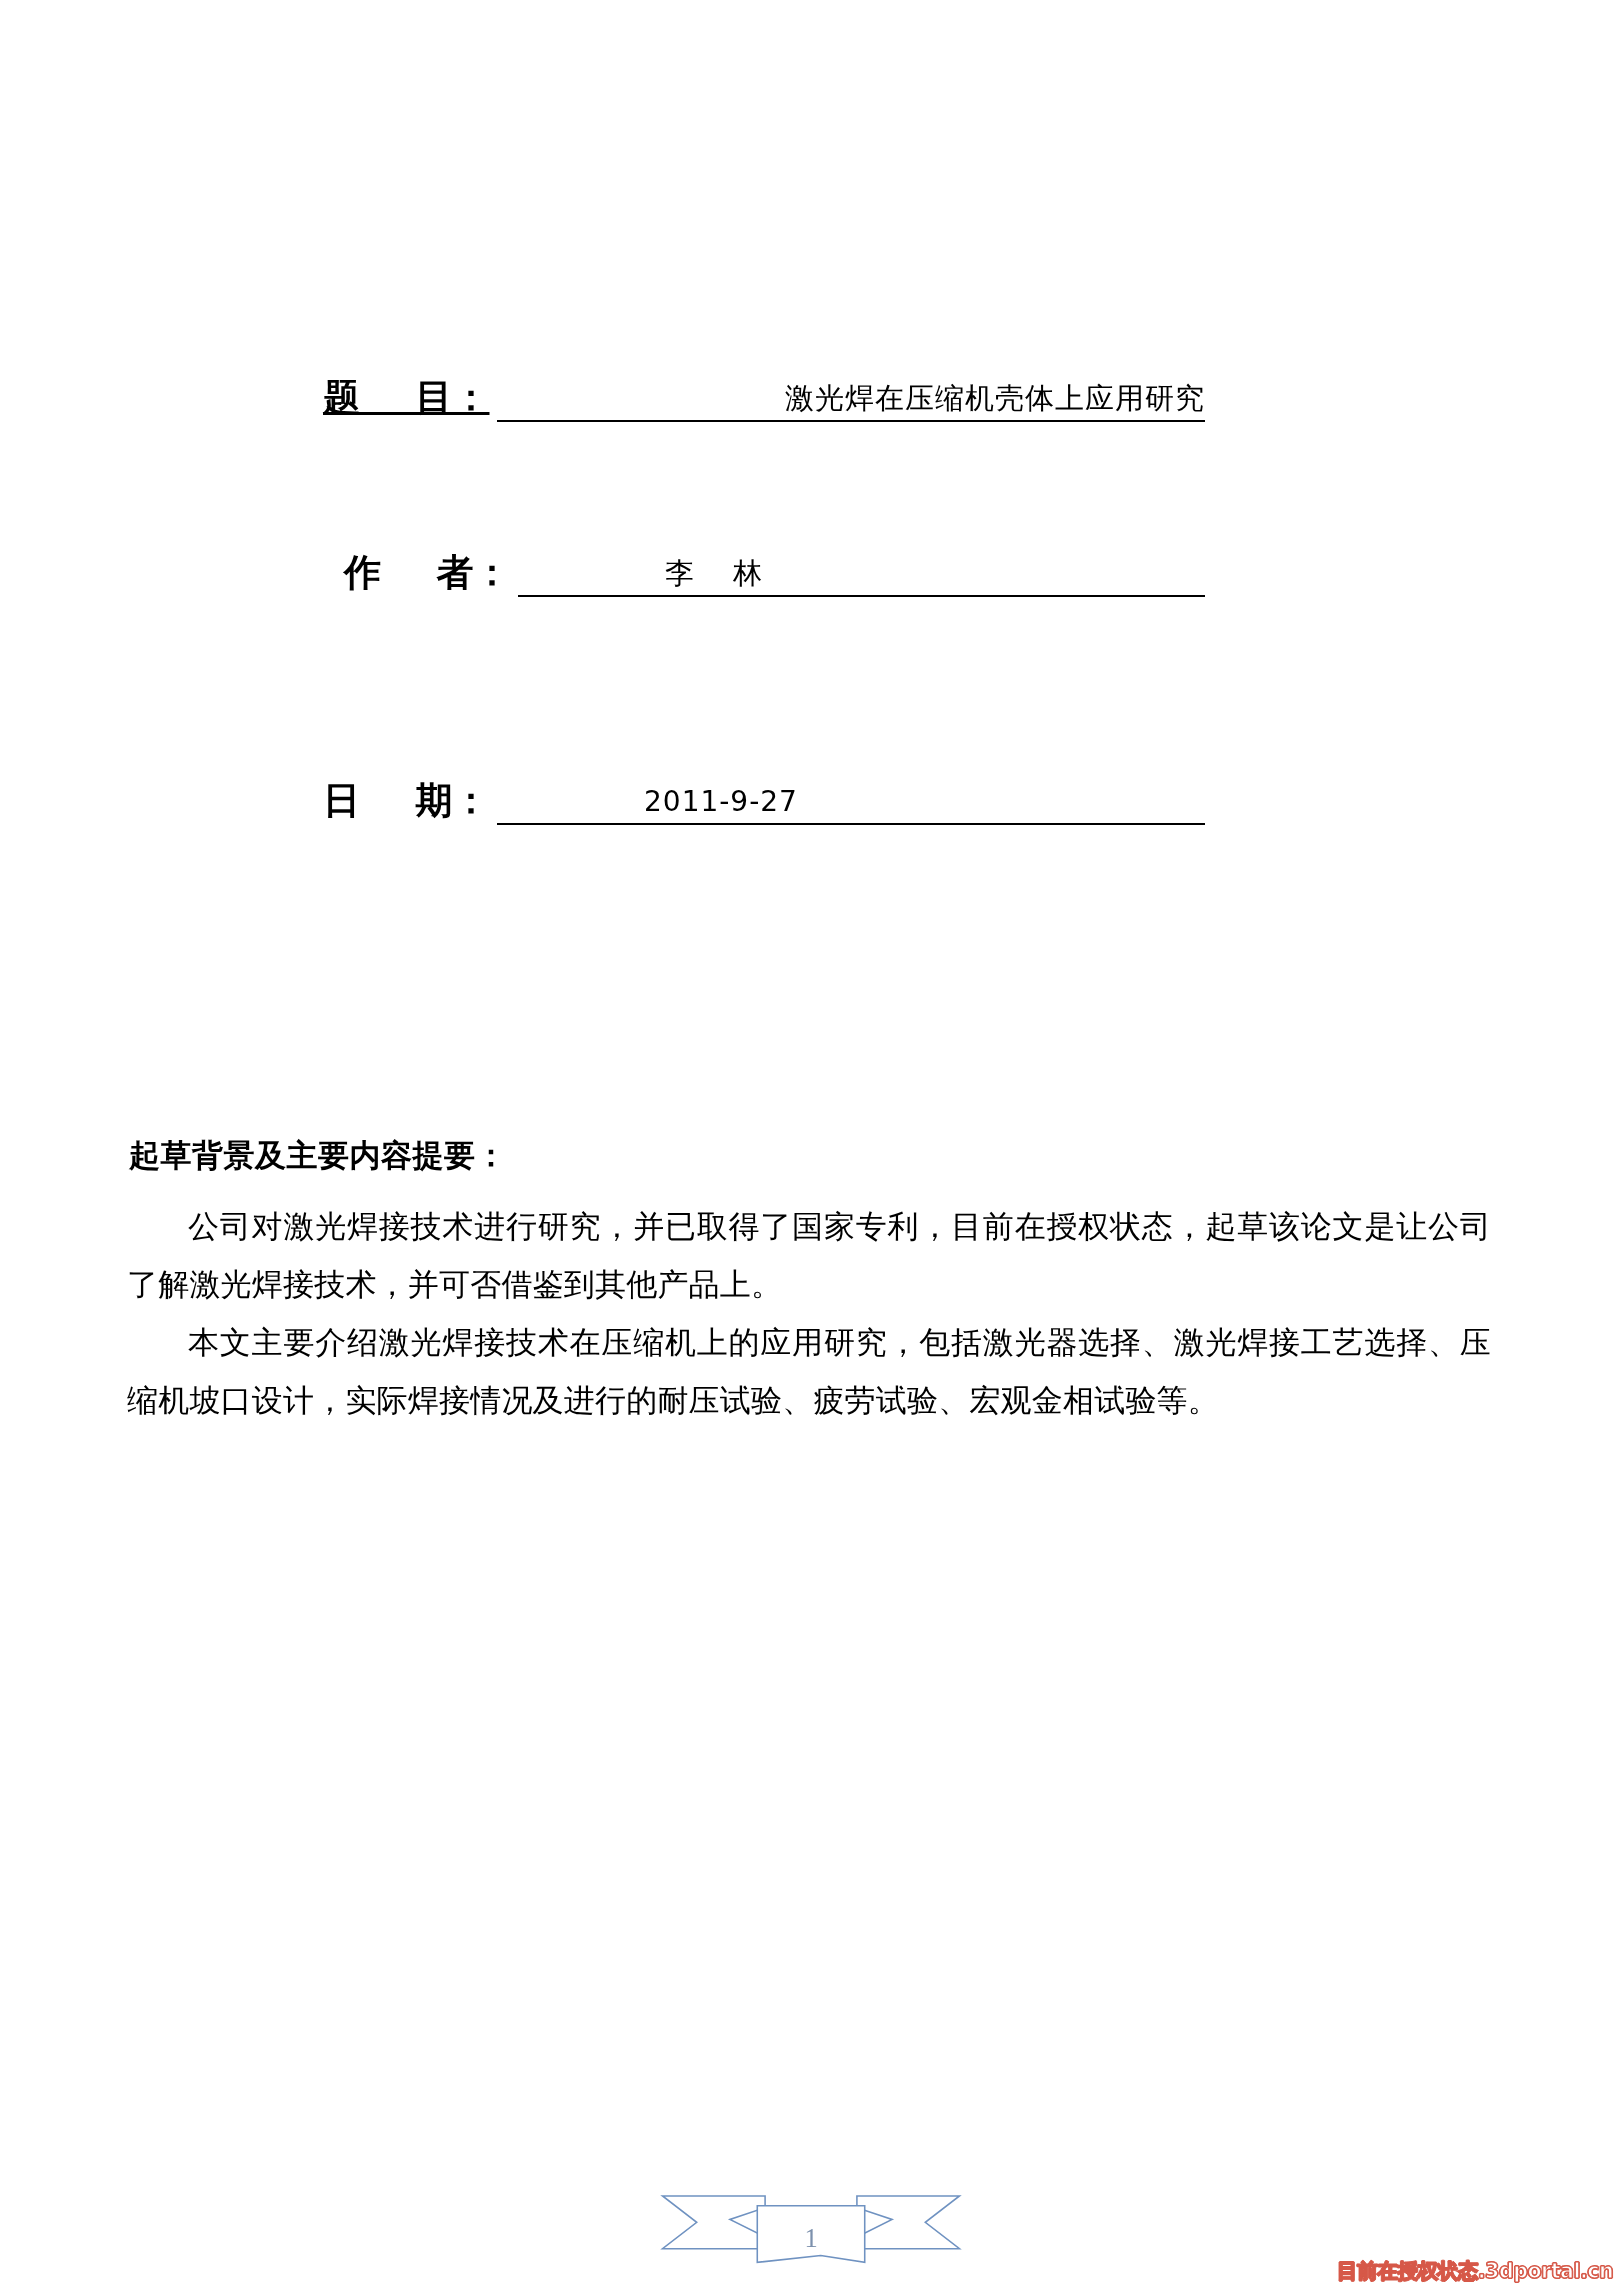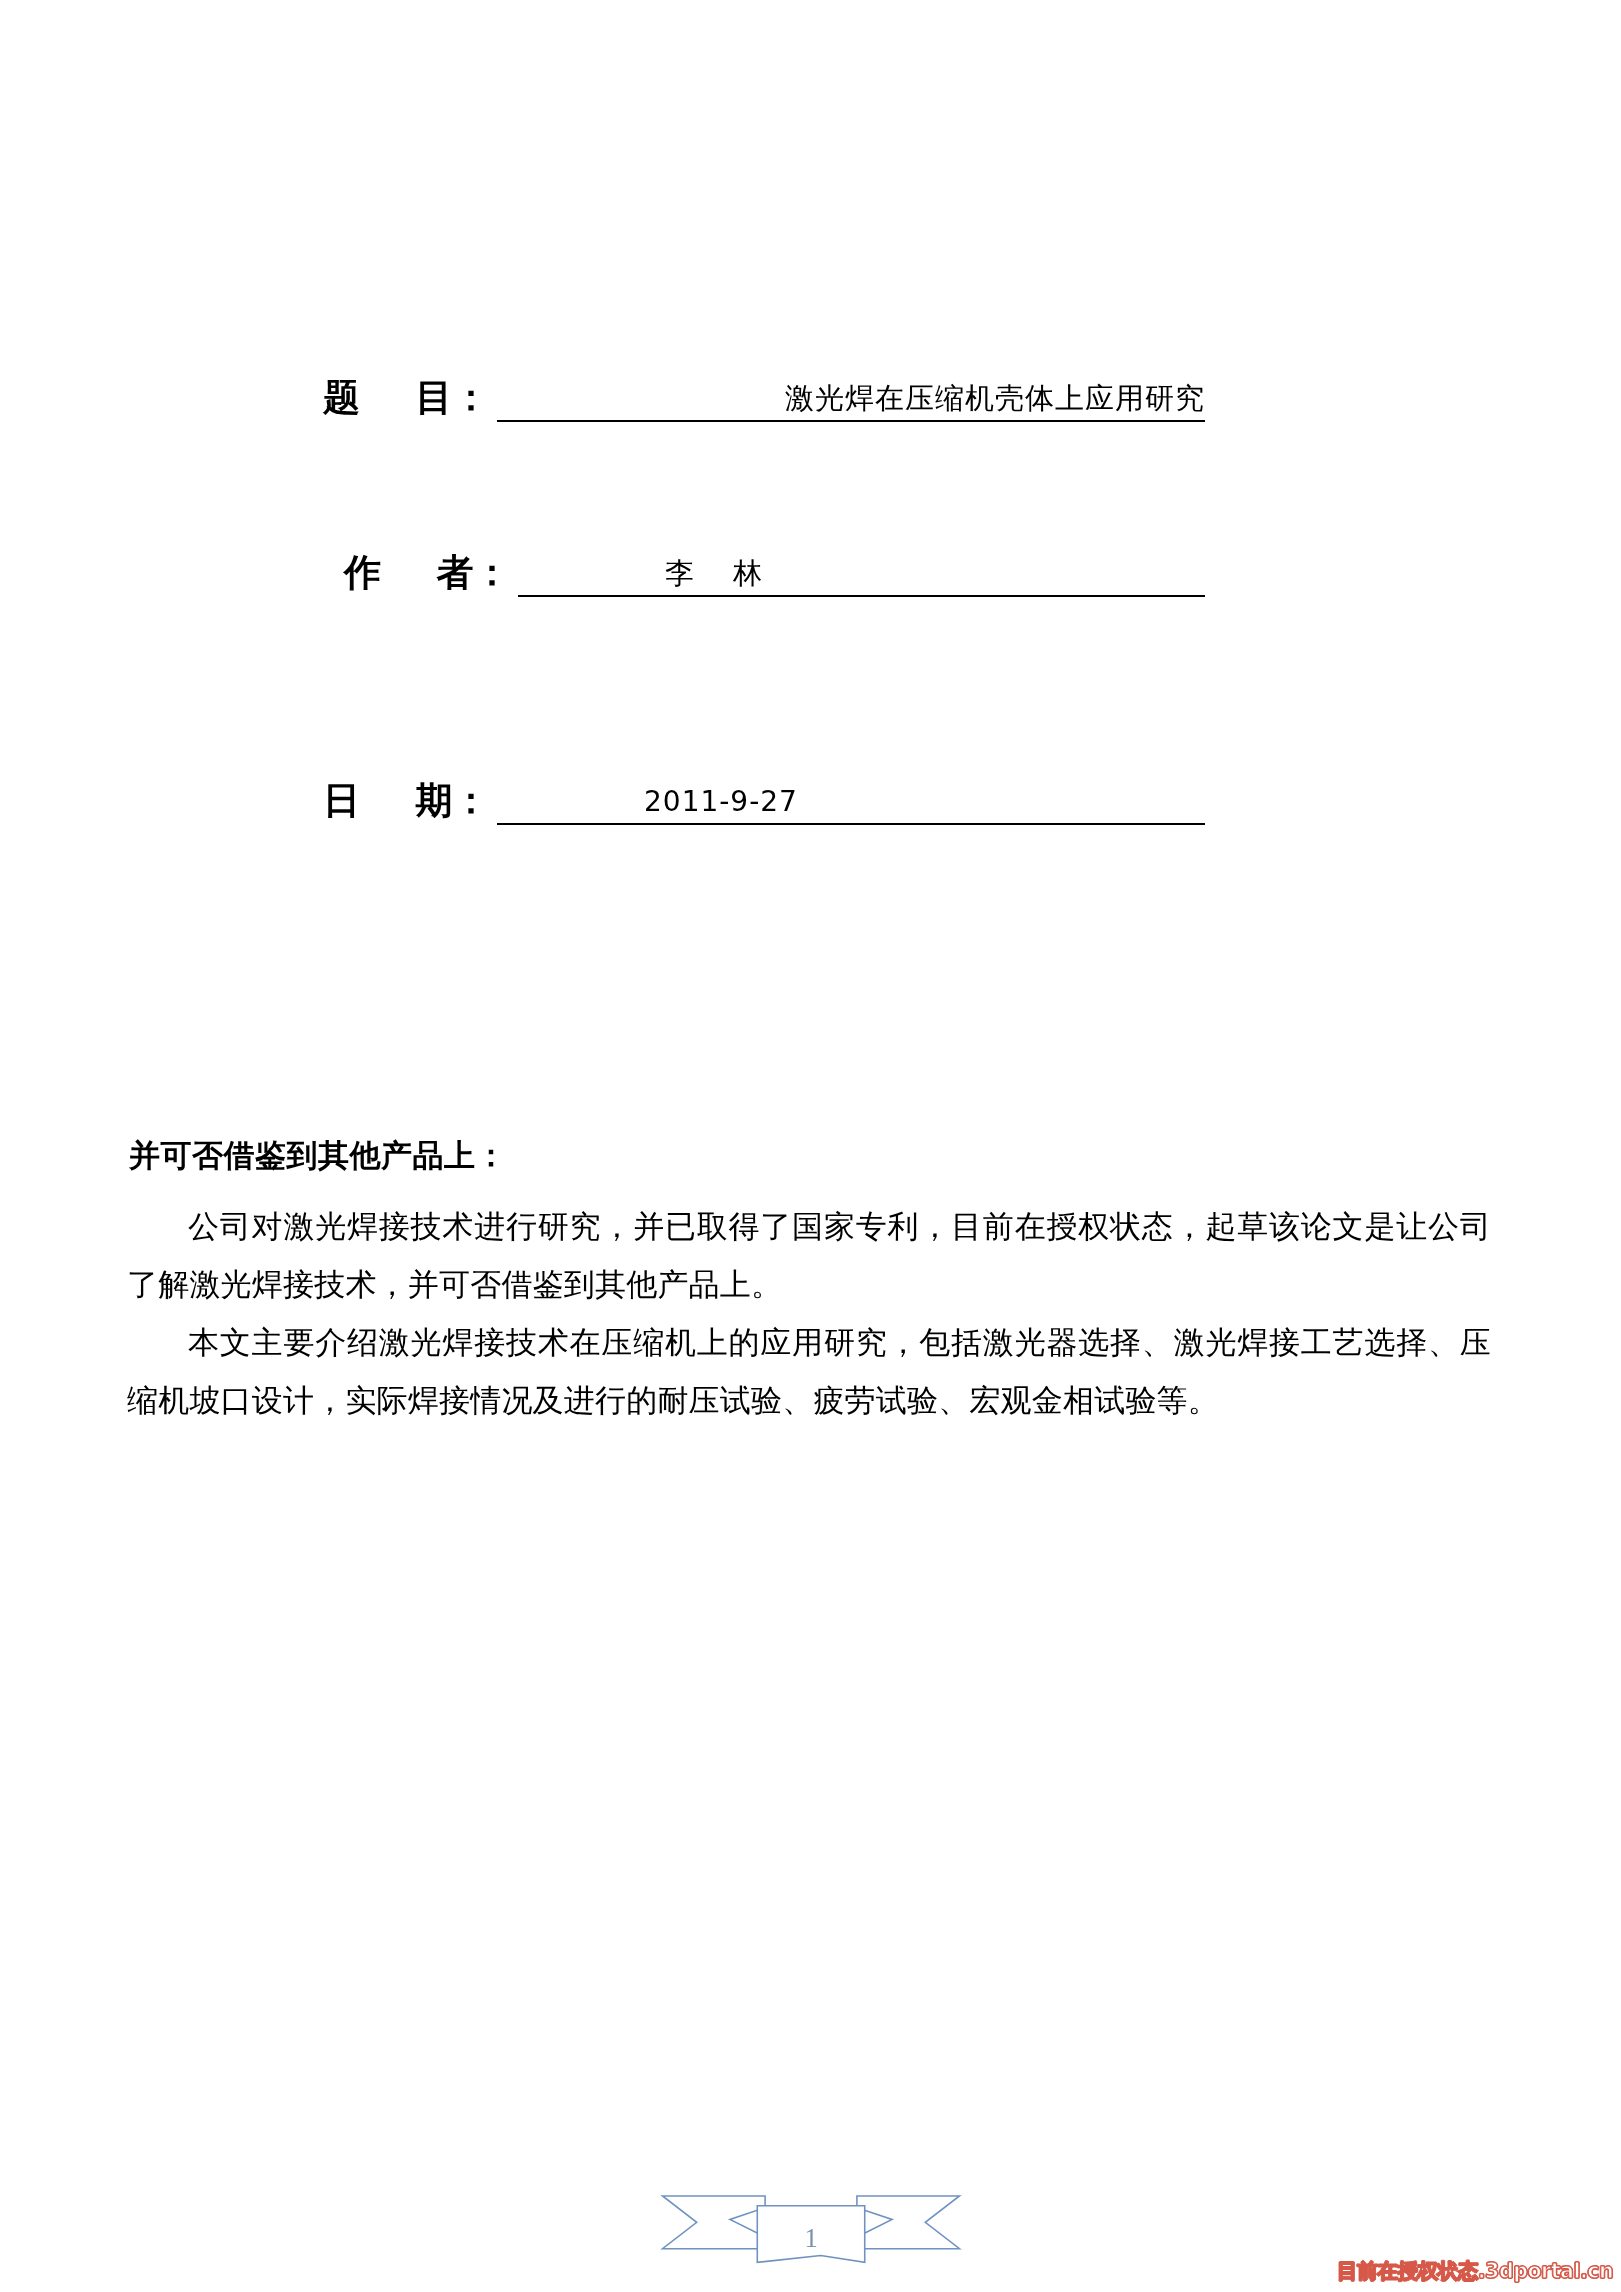--- a/index.html
+++ b/index.html
@@ -32,21 +32,21 @@
     width: 882px;
   }
 
   .form-row {
     position: relative;
     height: 69px;
     display: flex;
     align-items: flex-end;
   }
 
-  .form-row.row-title   { margin-top: 0px; }
+  .form-row.row-title   { margin-top: 0px; text-decoration: underline; }
   .form-row.row-author  { margin-top: 106px; margin-left: 21px; }
   .form-row.row-date    { margin-top: 159px; }
 
   .form-label {
     flex: 0 0 auto;
     width: 174px;
     font-size: 37px;
     font-weight: 700;
     letter-spacing: 0px;
     line-height: 49px;
@@ -181,21 +181,21 @@
 
     <div class="form-row row-date">
       <div class="form-label">日      期：</div>
       <div class="form-value-wrap">
         <div class="form-value value-date">2011-9-27</div>
       </div>
     </div>
 
   </div>
 
-  <div class="section-heading">并可否借鉴到其他产品上：</div>
+  <div class="section-heading">起草背景及主要内容提要：</div>
 
   <div class="body-text">
     <p class="para">公司对激光焊接技术进行研究，并已取得了国家专利，目前在授权状态，起草该论文是让公司了解激光焊接技术，并可否借鉴到其他产品上。</p>
     <p class="para">本文主要介绍激光焊接技术在压缩机上的应用研究，包括激光器选择、激光焊接工艺选择、压缩机坡口设计，实际焊接情况及进行的耐压试验、疲劳试验、宏观金相试验等。</p>
   </div>
 
   <div class="ribbon">
     <svg width="304" height="84" viewBox="0 0 310 86" fill="none" xmlns="http://www.w3.org/2000/svg">
       <path d="M3 2 L108 2 L108 14 L72 26 L108 44 L108 56 L3 56 L38 29 Z" stroke="#6f92c1" stroke-width="1.6" fill="#ffffff"></path>
       <path d="M307 2 L202 2 L202 14 L238 26 L202 44 L202 56 L307 56 L272 29 Z" stroke="#6f92c1" stroke-width="1.6" fill="#ffffff"></path>

